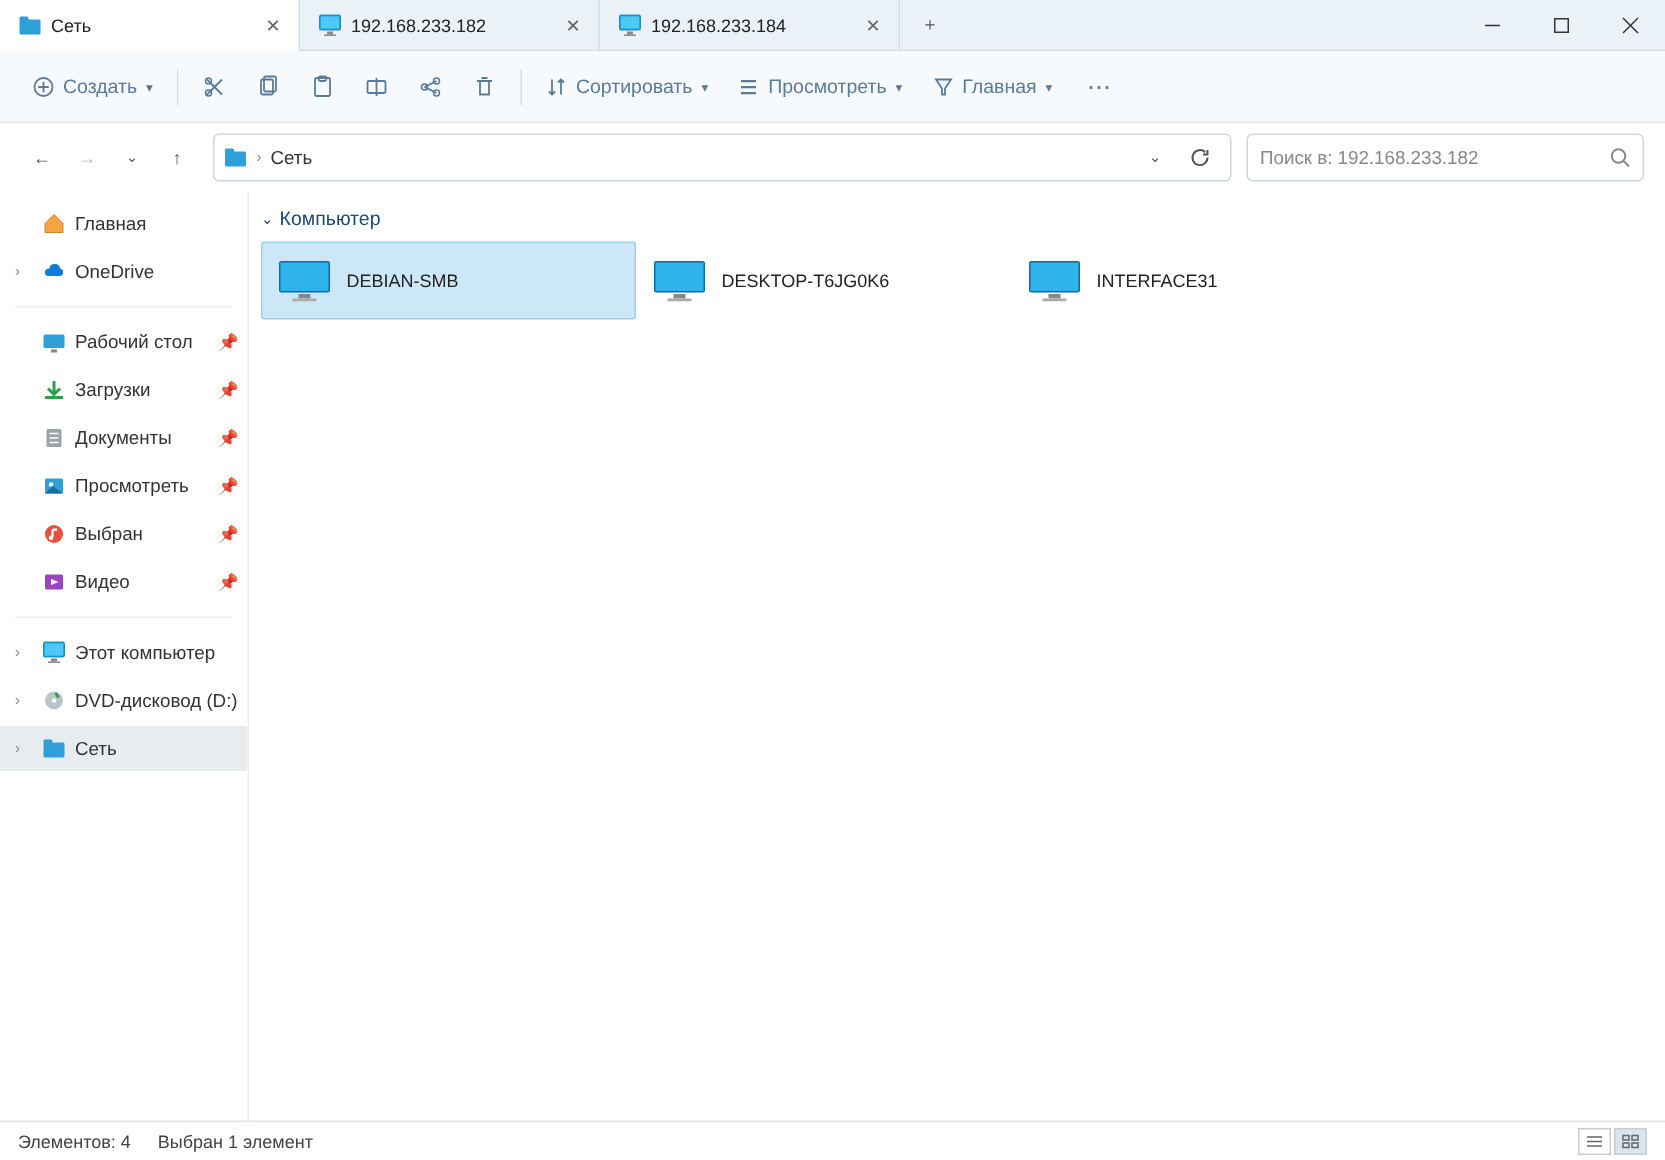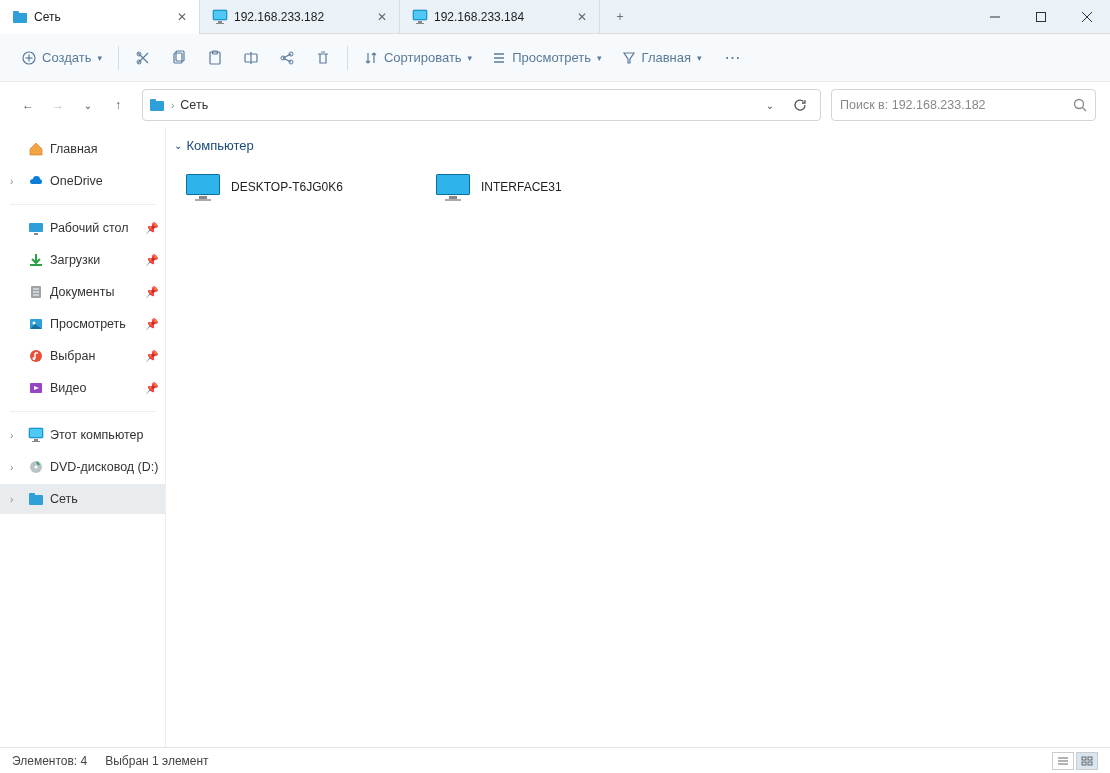--- a/index.html
+++ b/index.html
@@ -376,20 +376,26 @@
       <span>Сеть</span>
     </div>
   </div>
 
   <div class="content">
     <div class="group-header">
       <span style="font-size:10px">⌄</span>
       <span>Компьютер</span>
     </div>
     <div class="items">
+      <div class="item selected">
+        <svg class="comp-icon" width="36" height="28">
+            <use href="#ic-computer-lg"></use>
+          </svg>
+        <span class="item-label">DEBIAN-SMB</span>
+      </div>
       <div class="item">
         <svg class="comp-icon" width="36" height="28">
             <use href="#ic-computer-lg"></use>
           </svg>
         <span class="item-label">DESKTOP-T6JG0K6</span>
       </div>
       <div class="item">
         <svg class="comp-icon" width="36" height="28">
             <use href="#ic-computer-lg"></use>
           </svg>

